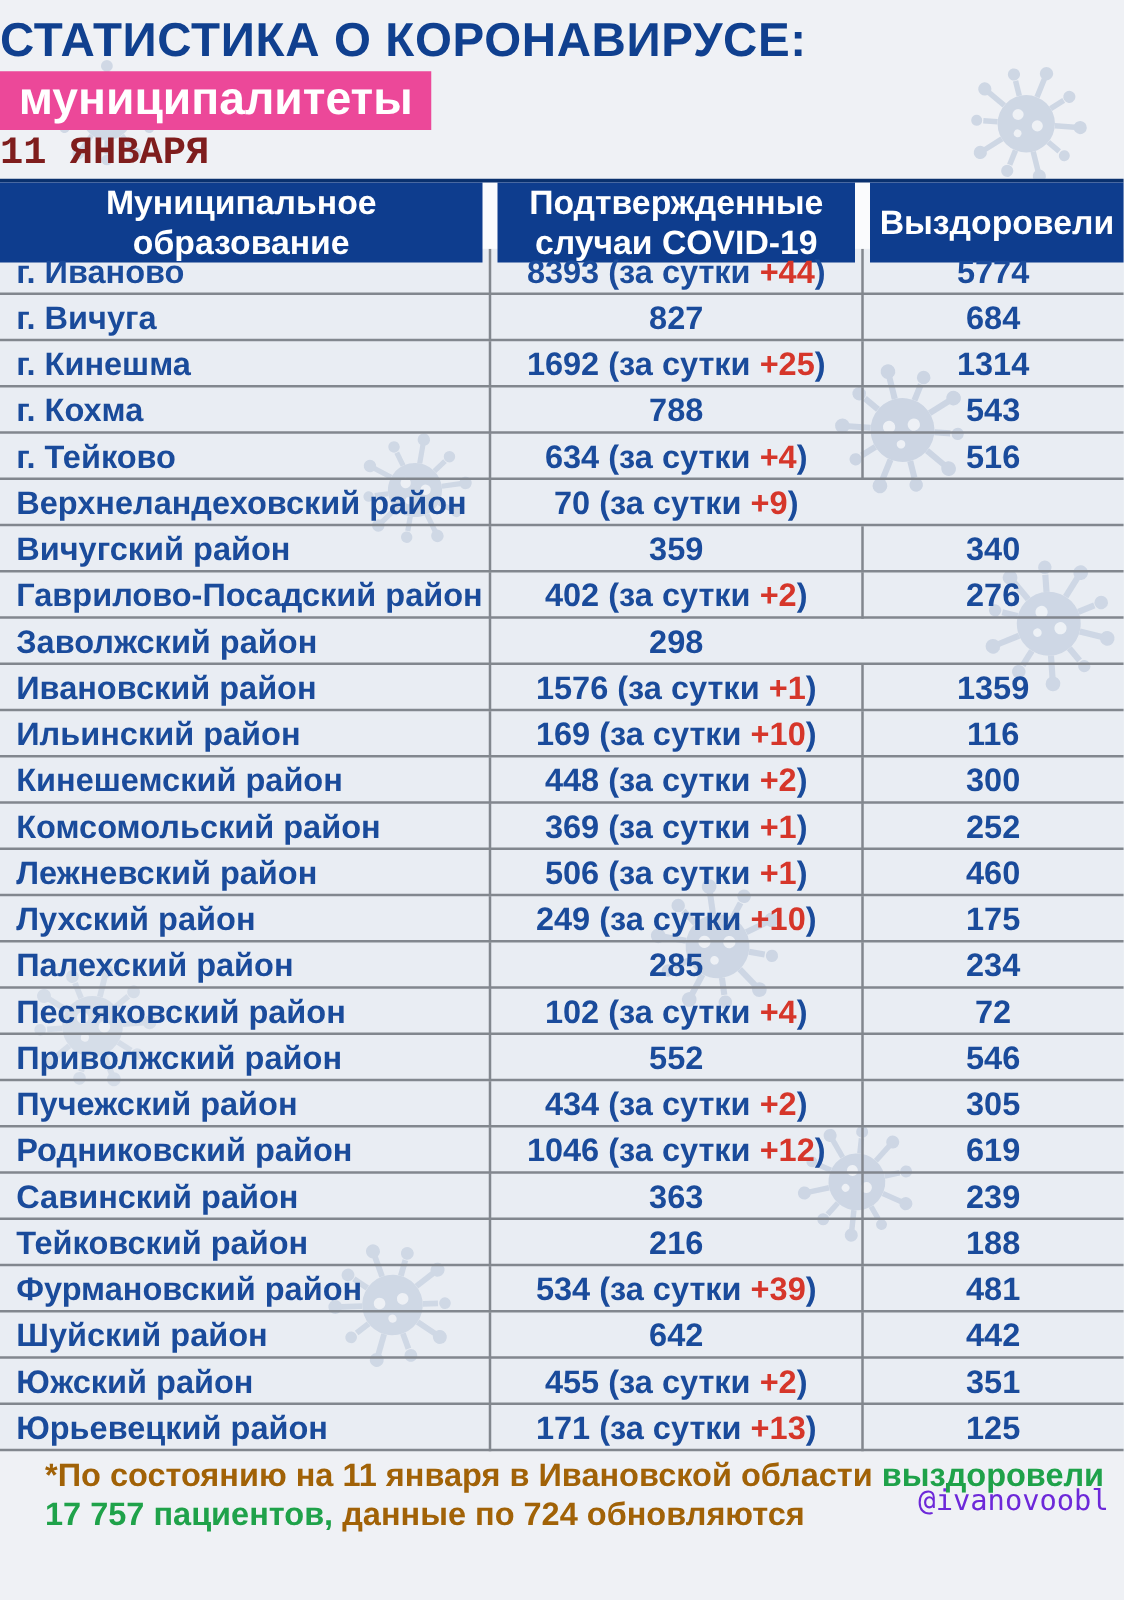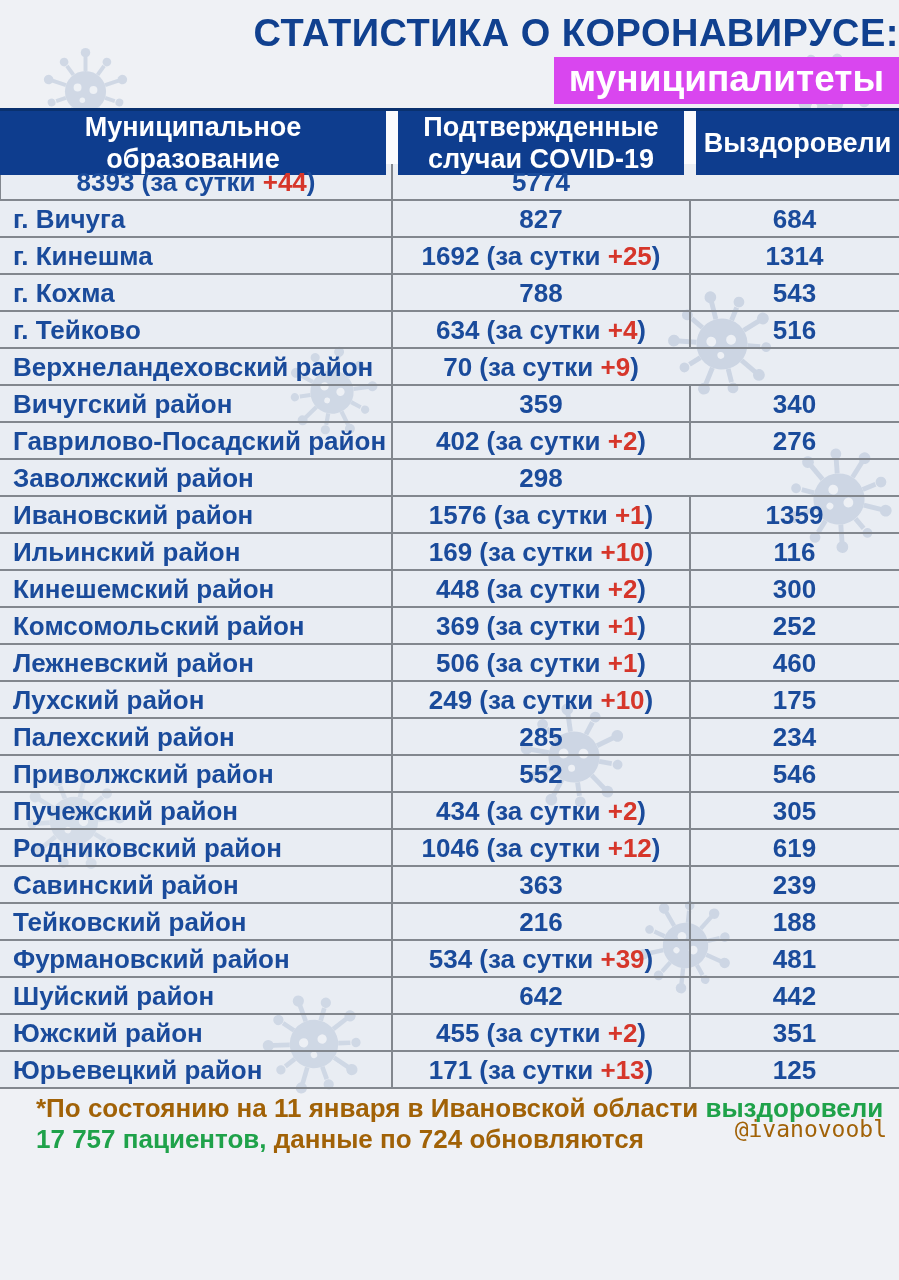--- a/index.html
+++ b/index.html
@@ -5,33 +5,33 @@
   html,body { margin:0; padding:0; }
   body {
     width:899px; height:1280px; position:relative; overflow:hidden;
     background:#eff1f5;
     font-family:"Liberation Sans","DejaVu Sans",sans-serif;
     font-weight:bold;
     -webkit-font-smoothing:antialiased;
   }
 
   
-  .masthead { height:108px; box-sizing:border-box; padding-top:10px; text-align:right; }
+  .masthead { height:143px; box-sizing:border-box; padding-top:10px; text-align:left; }
   .masthead h1 {
     margin:0; font-size:38px; line-height:46px; letter-spacing:.5px;
     color:#10408f; position:relative; z-index:5;
   }
   .badge {
-    display:inline-block; background:#d946ef; color:#ffffff;
+    display:inline-block; background:#ec4899; color:#ffffff;
     font-size:37px; line-height:44px; padding:0 15px 3px;
     margin-top:1px; position:relative; z-index:5;
   }
   .date-label {
-    font-size:31px; line-height:34px; margin-top:2px; color:#0c4a6e;
-    position:relative; z-index:5;
+    font-size:31px; line-height:34px; margin-top:2px; color:#7f1d1d;
+    position:relative; z-index:5;font-family:Liberation Mono, monospace;
   }
 
   
   .thead {
     display:grid; grid-template-columns:386px 286px 203px; column-gap:12px;
     height:56px; box-sizing:border-box;
     background:#fafbfd; border-top:3px solid #0a316e;
     position:relative; z-index:5;
   }
   .hcell {
@@ -62,21 +62,21 @@
   .pre { white-space:pre; }
 
   
   .pfooter { position:relative; height:62px; box-sizing:border-box; padding:4px 0 0 36px; z-index:5; }
   .fline { margin:0; font-size:26px; line-height:31px; white-space:pre-wrap; }
   .navy { color:#a16207; }
   .green { color:#1fa24a; }
   .watermark {
     position:absolute; right:12px; bottom:9px;
     font-family:"DejaVu Sans Mono",monospace; font-weight:normal;
-    font-size:23px; color:#a16207; z-index:6;
+    font-size:23px; color:#6d28d9; z-index:6;
   }
 
   
   .virus-layer { position:absolute; inset:0; z-index:2; pointer-events:none; }
   .virus { position:absolute; }
 </style>
 </head>
 <body>
 
 <svg width="0" height="0" style="position:absolute" aria-hidden="true">
@@ -169,20 +169,23 @@
 </header>
 
 <div class="thead">
   <div class="hcell">Муниципальное образование</div>
   <div class="hcell">Подтвержденные случаи COVID-19</div>
   <div class="hcell">Выздоровели</div>
 </div>
 
 <div class="tbody" id="tbody">
   <div class="trow">
+    <div class="cell c1">
+      <span class="val">г. Иваново</span>
+    </div>
     <div class="cell c2">
       <span class="val"><span>8393</span><span><span class="pre"> (за сутки </span><span class="red">+44</span><span>)</span></span></span>
     </div>
     <div class="cell c3">
       <span class="val">5774</span>
     </div>
   </div>
 
   <div class="trow">
     <div class="cell c1">
@@ -352,20 +355,31 @@
       <span class="val">Палехский район</span>
     </div>
     <div class="cell c2">
       <span class="val"><span>285</span></span>
     </div>
     <div class="cell c3">
       <span class="val">234</span>
     </div>
   </div>
 
+  <div class="trow">
+    <div class="cell c1">
+      <span class="val">Пестяковский район</span>
+    </div>
+    <div class="cell c2">
+      <span class="val"><span>102</span><span><span class="pre"> (за сутки </span><span class="red">+4</span><span>)</span></span></span>
+    </div>
+    <div class="cell c3">
+      <span class="val">72</span>
+    </div>
+  </div>
 
   <div class="trow">
     <div class="cell c1">
       <span class="val">Приволжский район</span>
     </div>
     <div class="cell c2">
       <span class="val"><span>552</span></span>
     </div>
     <div class="cell c3">
       <span class="val">546</span>

